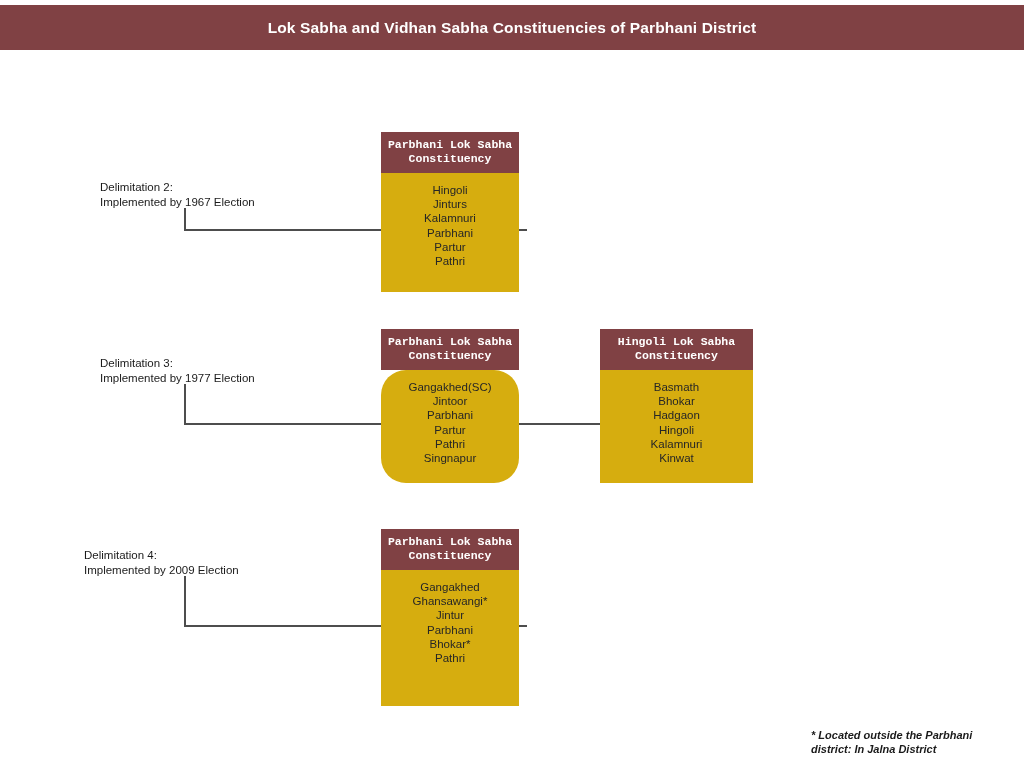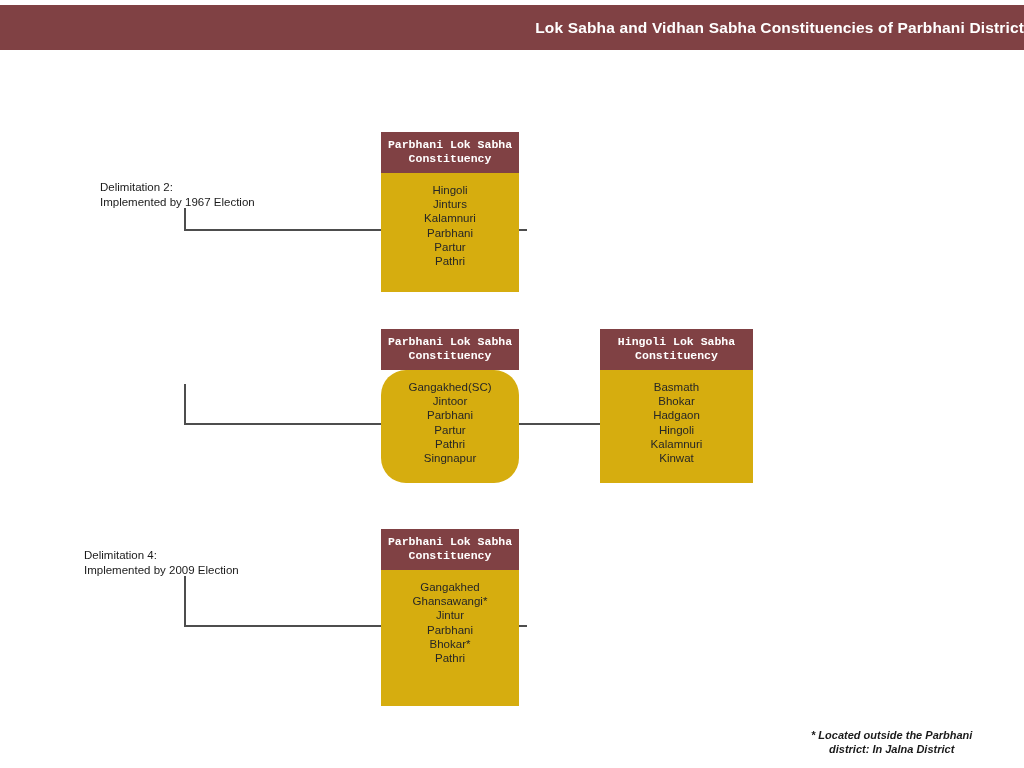--- a/index.html
+++ b/index.html
@@ -23,21 +23,21 @@
   
   .title-bar {
     position: absolute;
     left: 0;
     top: 5px;
     width: 1024px;
     height: 45px;
     background: #804144;
     display: flex;
     align-items: center;
-    justify-content: flex-end;
+    justify-content: center;
   }
   .title-bar .title-text {
     color: #ffffff;
     font-size: 15.5px;
     font-weight: bold;
     letter-spacing: 0.15px;
     text-align: center;
     white-space: nowrap;
   }
 
@@ -95,21 +95,20 @@
 
   
   .footnote {
     position: absolute;
     font-size: 11px;
     font-style: italic;
     font-weight: bold;
     color: #1a1a1a;
     line-height: 14px;
     white-space: nowrap;
-    text-align: center;
   }
   .footnote .fl { display: block; }
 </style>
 </head>
 <body>
 
 <div id="canvas">
 
   <div class="title-bar">
     <span class="title-text">Lok Sabha and Vidhan Sabha Constituencies of Parbhani District</span>
@@ -130,20 +129,24 @@
     <div class="box-body" style="height:119px;">
       <span class="item">Hingoli</span>
       <span class="item">Jinturs</span>
       <span class="item">Kalamnuri</span>
       <span class="item">Parbhani</span>
       <span class="item">Partur</span>
       <span class="item">Pathri</span>
     </div>
   </div>
 
+  <div class="row-label" style="left:100px; top:356px;">
+    <span class="l2">Delimitation 3:</span>
+    <span class="l2">Implemented by 1977 Election</span>
+  </div>
   <div class="conn-v" style="left:184px; top:384px; height:40px;"></div>
   <div class="conn-h" style="left:184px; top:423px; width:417px;"></div>
 
   <div class="box" style="left:381px; top:329px; width:138px;">
     <div class="box-header">
       <span>Parbhani Lok Sabha</span><br>
       <span>Constituency</span>
     </div>
     <div class="box-body" style="height:113px;border-radius:25px;">
       <span class="item">Gangakhed(SC)</span>

